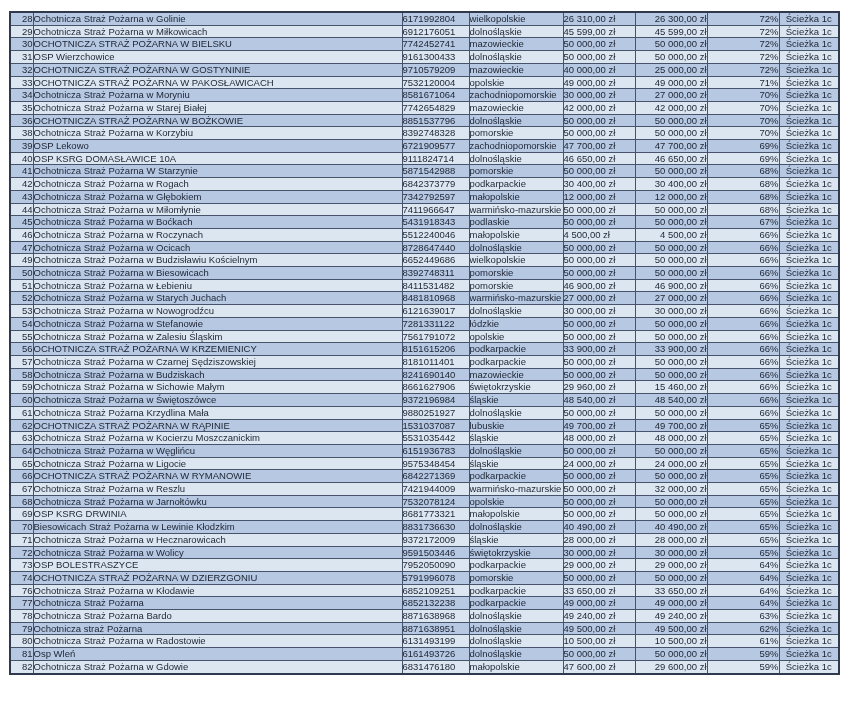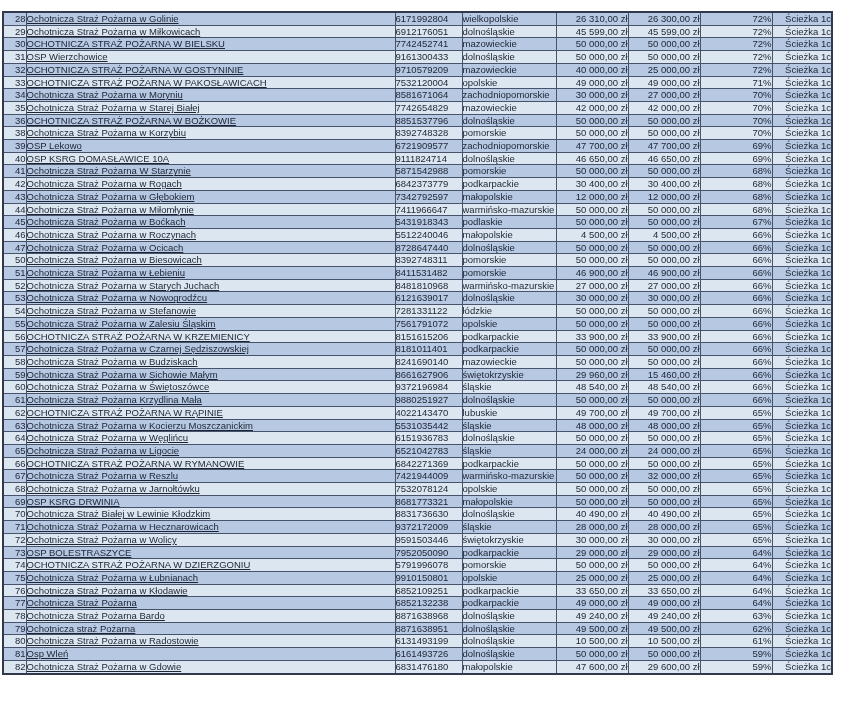--- a/index.html
+++ b/index.html
@@ -6,21 +6,21 @@
     margin: 0;
     padding: 0;
     background: #ffffff;
     width: 849px;
     height: 726px;
     overflow: hidden;
     font-family: "Liberation Sans", sans-serif;
   }
   .sheet {
     position: absolute;
-    left: 2px;
+    left: 9px;
     top: 11px;
   }
   table.grants {
     border-collapse: collapse;
     table-layout: fixed;
     width: 829px;
     border: 2px solid var(--border-outer, #2f3a4e);
   }
   table.grants td {
     border: 1px solid var(--border-inner, #46536a);
@@ -29,27 +29,27 @@
     height: 11.7px;
     line-height: 11.7px;
     padding: 0;
     overflow: hidden;
     white-space: nowrap;
   }
   tr:nth-child(odd) td  { background: var(--row-dark, #b6c8e2); }  
   tr:nth-child(even) td { background: var(--row-light, #dce6f1); } 
 
   td.col-no               { text-align: right;  padding-right: 2px; }
-  td.col-name             { text-align: left;   padding-left: 3px; text-decoration: underline; }
+  td.col-name             { text-align: left;   padding-left: 3px; }
   td.col-tax_id           { text-align: left;   padding-left: 5px; }
   td.col-voivodeship      { text-align: left;   padding-left: 4px; }
-  td.col-amount_requested { text-align: right;  padding-right: 5px; }
+  td.col-amount_requested { text-align: left;  padding-right: 5px; }
   td.col-amount_awarded   { text-align: right;  padding-right: 5px; margin-left: 24px; }
   td.col-percent          { text-align: right; }
-  td.col-path             { text-align: right;   padding-left: 4px; margin-top: 36px; }
+  td.col-path             { text-align: center;   padding-left: 4px; margin-top: 36px; }
 </style>
 </head>
 <body>
 
 <div class="sheet">
   <table class="grants">
     <colgroup>
       <col style="width:23px">
       <col style="width:369px">
       <col style="width:67px">
@@ -244,20 +244,30 @@
           <td class="col-no">47</td>
           <td class="col-name">Ochotnicza Straż Pożarna w Ocicach</td>
           <td class="col-tax_id">8728647440</td>
           <td class="col-voivodeship">dolnośląskie</td>
           <td class="col-amount_requested">50 000,00 zł</td>
           <td class="col-amount_awarded">50 000,00 zł</td>
           <td class="col-percent">66%</td>
           <td class="col-path">Ścieżka 1c</td>
         </tr>
         <tr>
+          <td class="col-no">49</td>
+          <td class="col-name">Ochotnicza Straż Pożarna w Budzisławiu Kościelnym</td>
+          <td class="col-tax_id">6652449686</td>
+          <td class="col-voivodeship">wielkopolskie</td>
+          <td class="col-amount_requested">50 000,00 zł</td>
+          <td class="col-amount_awarded">50 000,00 zł</td>
+          <td class="col-percent">66%</td>
+          <td class="col-path">Ścieżka 1c</td>
+        </tr>
+        <tr>
           <td class="col-no">50</td>
           <td class="col-name">Ochotnicza Straż Pożarna w Biesowicach</td>
           <td class="col-tax_id">8392748311</td>
           <td class="col-voivodeship">pomorskie</td>
           <td class="col-amount_requested">50 000,00 zł</td>
           <td class="col-amount_awarded">50 000,00 zł</td>
           <td class="col-percent">66%</td>
           <td class="col-path">Ścieżka 1c</td>
         </tr>
         <tr>
@@ -366,21 +376,21 @@
           <td class="col-tax_id">9880251927</td>
           <td class="col-voivodeship">dolnośląskie</td>
           <td class="col-amount_requested">50 000,00 zł</td>
           <td class="col-amount_awarded">50 000,00 zł</td>
           <td class="col-percent">66%</td>
           <td class="col-path">Ścieżka 1c</td>
         </tr>
         <tr>
           <td class="col-no">62</td>
           <td class="col-name">OCHOTNICZA STRAŻ POŻARNA W RĄPINIE</td>
-          <td class="col-tax_id">4022143470</td>
+          <td class="col-tax_id">1531037087</td>
           <td class="col-voivodeship">lubuskie</td>
           <td class="col-amount_requested">49 700,00 zł</td>
           <td class="col-amount_awarded">49 700,00 zł</td>
           <td class="col-percent">65%</td>
           <td class="col-path">Ścieżka 1c</td>
         </tr>
         <tr>
           <td class="col-no">63</td>
           <td class="col-name">Ochotnicza Straż Pożarna w Kocierzu Moszczanickim</td>
           <td class="col-tax_id">5531035442</td>
@@ -396,21 +406,21 @@
           <td class="col-tax_id">6151936783</td>
           <td class="col-voivodeship">dolnośląskie</td>
           <td class="col-amount_requested">50 000,00 zł</td>
           <td class="col-amount_awarded">50 000,00 zł</td>
           <td class="col-percent">65%</td>
           <td class="col-path">Ścieżka 1c</td>
         </tr>
         <tr>
           <td class="col-no">65</td>
           <td class="col-name">Ochotnicza Straż Pożarna w Ligocie</td>
-          <td class="col-tax_id">6521042783</td>
+          <td class="col-tax_id">9575348454</td>
           <td class="col-voivodeship">śląskie</td>
           <td class="col-amount_requested">24 000,00 zł</td>
           <td class="col-amount_awarded">24 000,00 zł</td>
           <td class="col-percent">65%</td>
           <td class="col-path">Ścieżka 1c</td>
         </tr>
         <tr>
           <td class="col-no">66</td>
           <td class="col-name">OCHOTNICZA STRAŻ POŻARNA W RYMANOWIE</td>
           <td class="col-tax_id">6842271369</td>
@@ -445,21 +455,21 @@
           <td class="col-name">OSP KSRG DRWINIA</td>
           <td class="col-tax_id">8681773321</td>
           <td class="col-voivodeship">małopolskie</td>
           <td class="col-amount_requested">50 000,00 zł</td>
           <td class="col-amount_awarded">50 000,00 zł</td>
           <td class="col-percent">65%</td>
           <td class="col-path">Ścieżka 1c</td>
         </tr>
         <tr>
           <td class="col-no">70</td>
-          <td class="col-name">Ochotnicza Straż Białej w Lewinie Kłodzkim</td>
+          <td class="col-name">Biesowicach Straż Pożarna w Lewinie Kłodzkim</td>
           <td class="col-tax_id">8831736630</td>
           <td class="col-voivodeship">dolnośląskie</td>
           <td class="col-amount_requested">40 490,00 zł</td>
           <td class="col-amount_awarded">40 490,00 zł</td>
           <td class="col-percent">65%</td>
           <td class="col-path">Ścieżka 1c</td>
         </tr>
         <tr>
           <td class="col-no">71</td>
           <td class="col-name">Ochotnicza Straż Pożarna w Hecznarowicach</td>
@@ -490,30 +500,20 @@
           <td class="col-percent">64%</td>
           <td class="col-path">Ścieżka 1c</td>
         </tr>
         <tr>
           <td class="col-no">74</td>
           <td class="col-name">OCHOTNICZA STRAŻ POŻARNA W DZIERZGONIU</td>
           <td class="col-tax_id">5791996078</td>
           <td class="col-voivodeship">pomorskie</td>
           <td class="col-amount_requested">50 000,00 zł</td>
           <td class="col-amount_awarded">50 000,00 zł</td>
-          <td class="col-percent">64%</td>
-          <td class="col-path">Ścieżka 1c</td>
-        </tr>
-        <tr>
-          <td class="col-no">75</td>
-          <td class="col-name">Ochotnicza Straż Pożarna w Łubnianach</td>
-          <td class="col-tax_id">9910150801</td>
-          <td class="col-voivodeship">opolskie</td>
-          <td class="col-amount_requested">25 000,00 zł</td>
-          <td class="col-amount_awarded">25 000,00 zł</td>
           <td class="col-percent">64%</td>
           <td class="col-path">Ścieżka 1c</td>
         </tr>
         <tr>
           <td class="col-no">76</td>
           <td class="col-name">Ochotnicza Straż Pożarna w Kłodawie</td>
           <td class="col-tax_id">6852109251</td>
           <td class="col-voivodeship">podkarpackie</td>
           <td class="col-amount_requested">33 650,00 zł</td>
           <td class="col-amount_awarded">33 650,00 zł</td>

